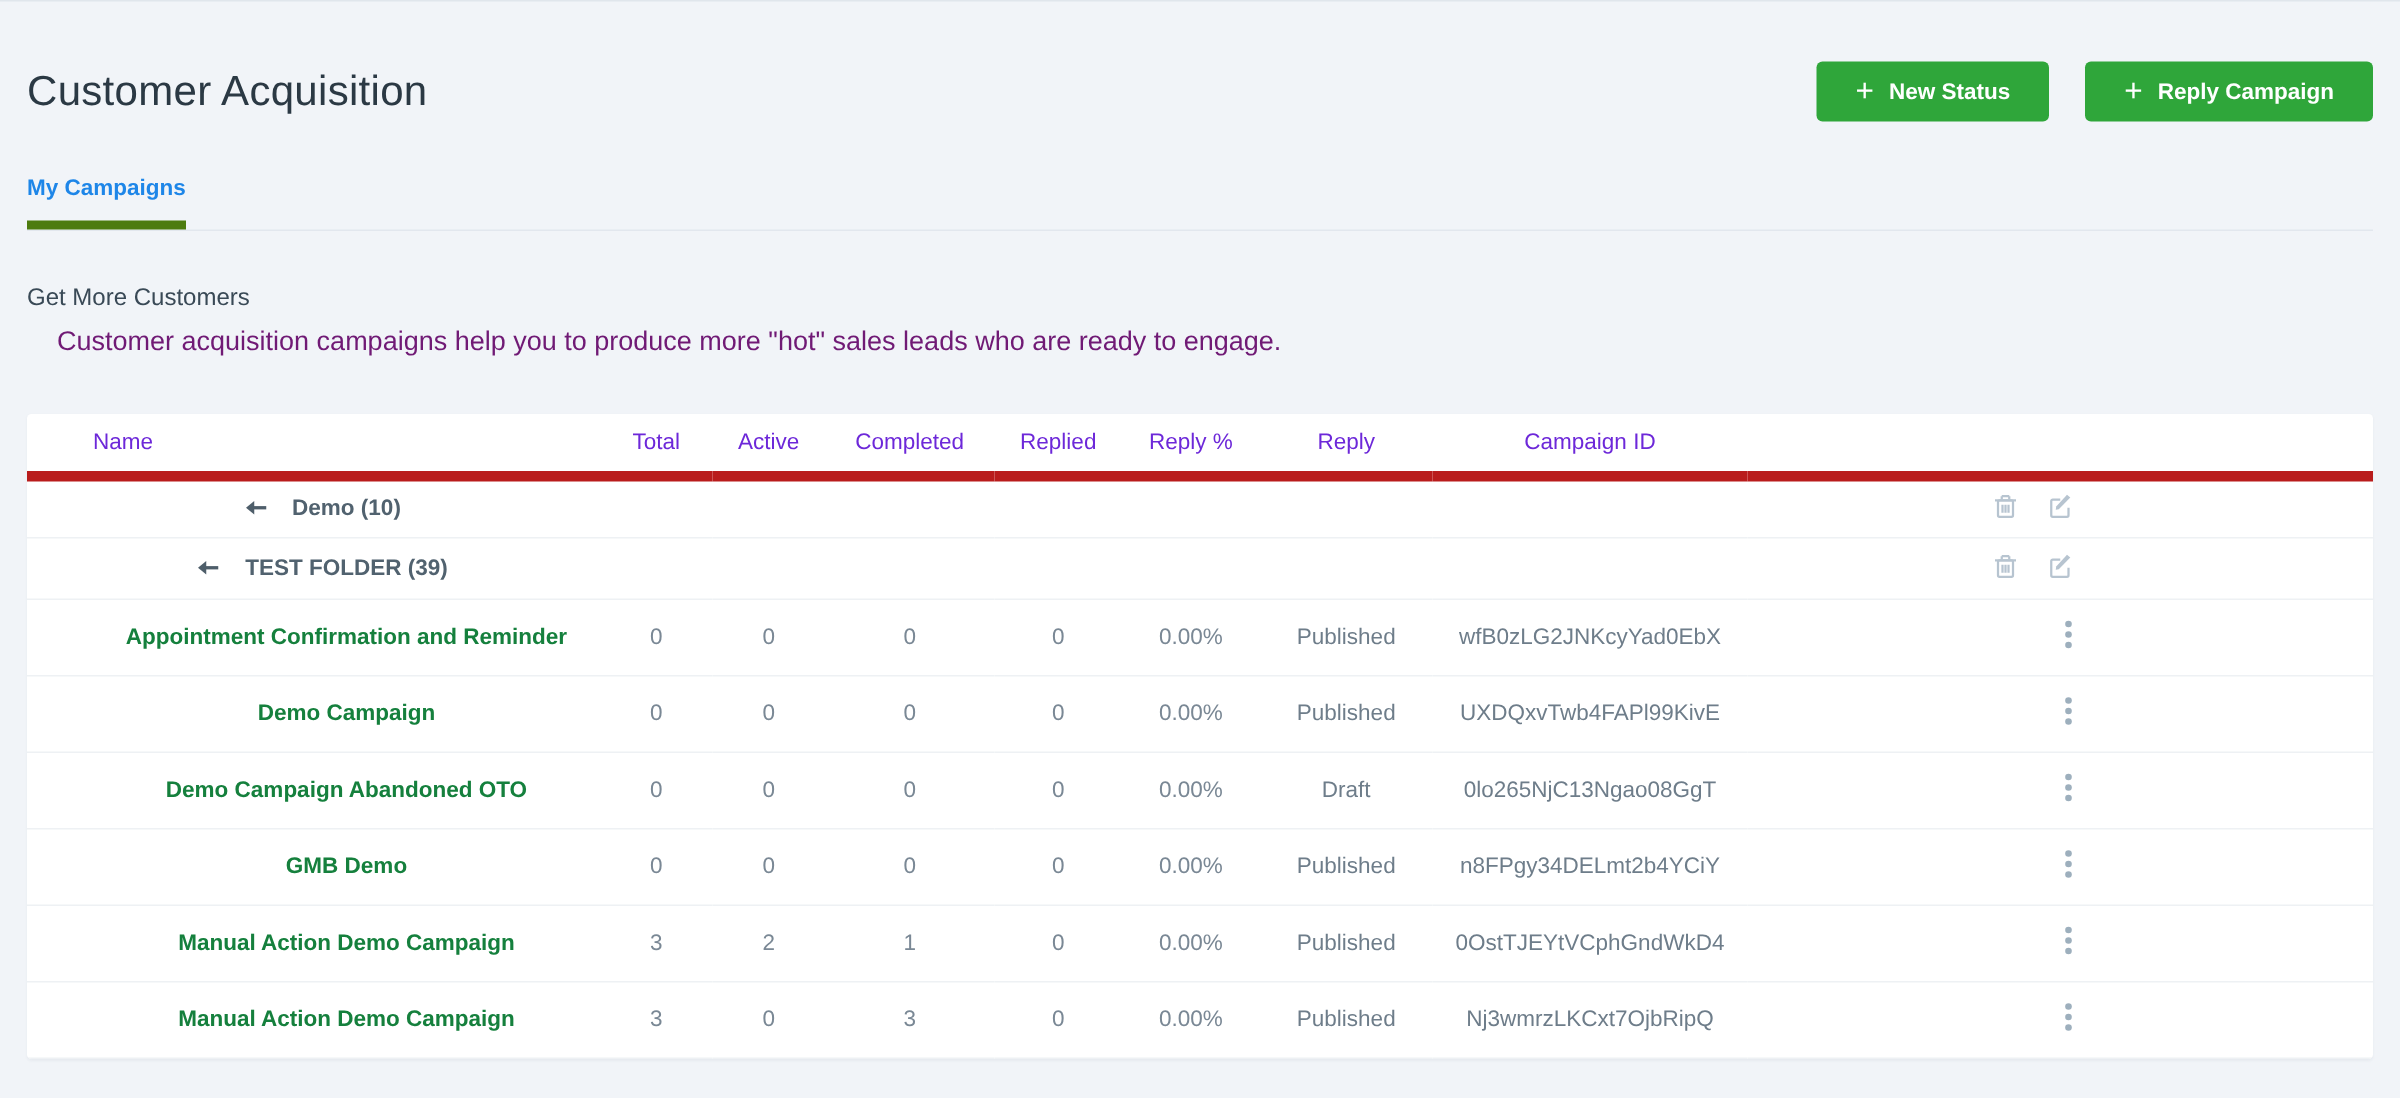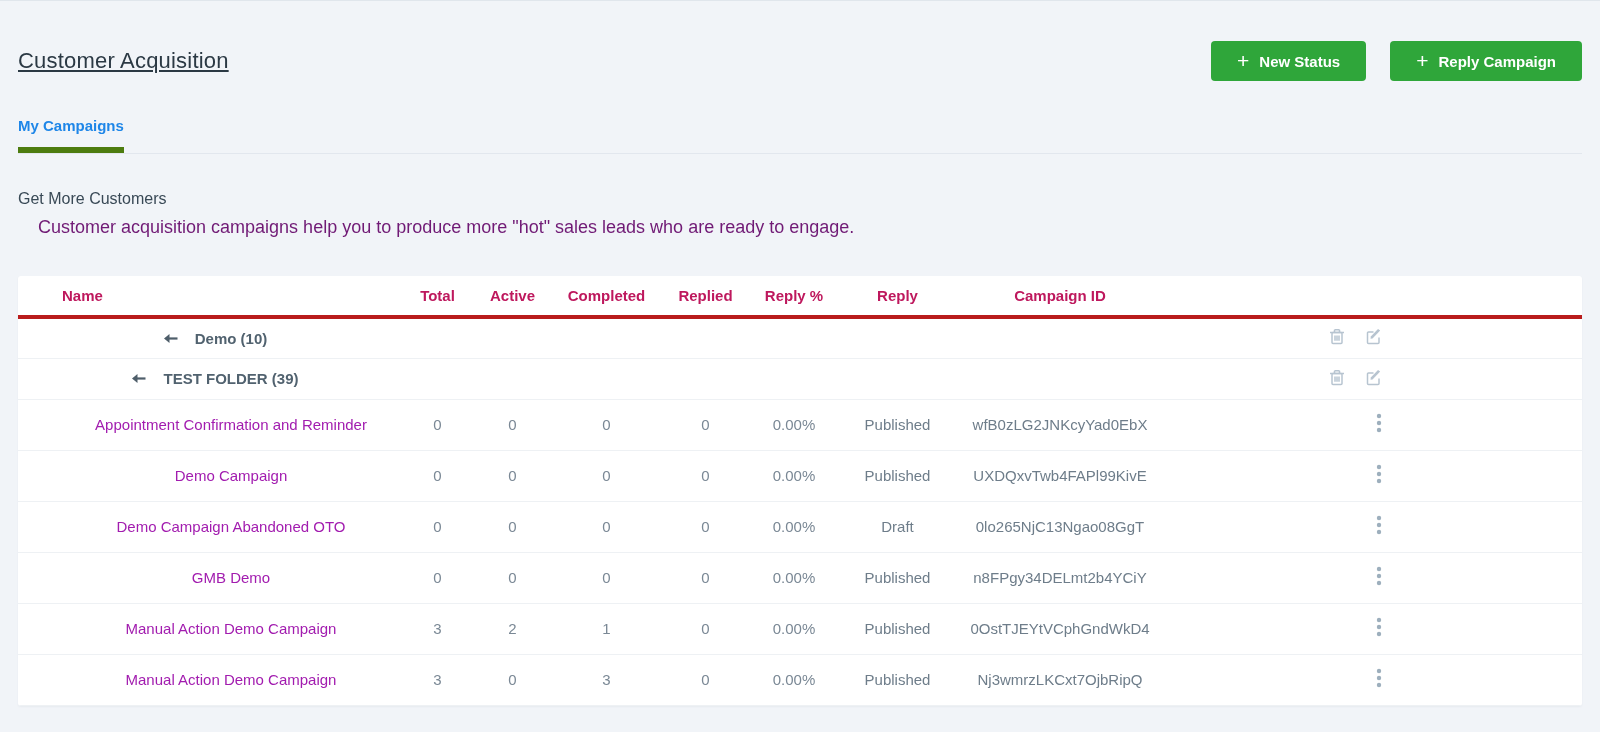--- a/index.html
+++ b/index.html
@@ -14,25 +14,24 @@
   .container { padding: 0 18px; }
 
   
   .page-header {
     display: flex;
     justify-content: space-between;
     align-items: center;
     padding-top: 40px;
   }
   .page-title {
-    font-size: 22px;
+    font-size: 28px;
     font-weight: 500;
     color: #2b3944;
     letter-spacing: 0.2px;
-    text-decoration: underline;
   }
   .header-actions { display: flex; gap: 24px; }
   .btn-green {
     display: inline-flex;
     align-items: center;
     gap: 10px;
     background: var(--accent-green, #2fa63a);
     color: #ffffff;
     border: none;
     border-radius: 4px;
@@ -98,26 +97,26 @@
   col.c-total     { width: 75px; }
   col.c-active    { width: 75px; }
   col.c-completed { width: 113px; }
   col.c-replied   { width: 85px; }
   col.c-replypct  { width: 92px; }
   col.c-status    { width: 115px; }
   col.c-id        { width: 210px; }
   col.c-actions   { width: auto; }
 
   thead th {
-    font-weight: 700;
-    color: #be185d;
+    font-weight: 400;
+    color: #6d28d9;
     text-align: center;
     height: 41px;
     vertical-align: middle;
-    border-bottom: 4px solid #b91c1c;
+    border-bottom: 7px solid #b91c1c;
     white-space: nowrap;
   }
   thead th.th-name { text-align: left; padding-left: 44px; }
 
   tbody td {
     text-align: center;
     vertical-align: middle;
     border-bottom: 1px solid #eef1f4;
     color: #7a8895;
     white-space: nowrap;
@@ -128,22 +127,22 @@
 
   td.td-name { text-align: center; padding-left: 12px; }
   .folder-name-wrap { display: inline-flex; align-items: center; gap: 17px; }
   .folder-name {
     font-weight: 700;
     color: #51626f;
     font-size: 15px;
   }
   tr.campaign-row td.td-name { padding-left: 44px; }
   .campaign-name {
-    font-weight: 400;
-    color: #a21caf;
+    font-weight: 700;
+    color: #15803d;
     cursor: pointer;
   }
   td.td-status, td.td-id { color: #6e7d8a; }
 
   td.td-actions { text-align: right; padding-right: 200px; }
   .icon-btn {
     display: inline-flex;
     align-items: center;
     justify-content: center;
     background: none;

